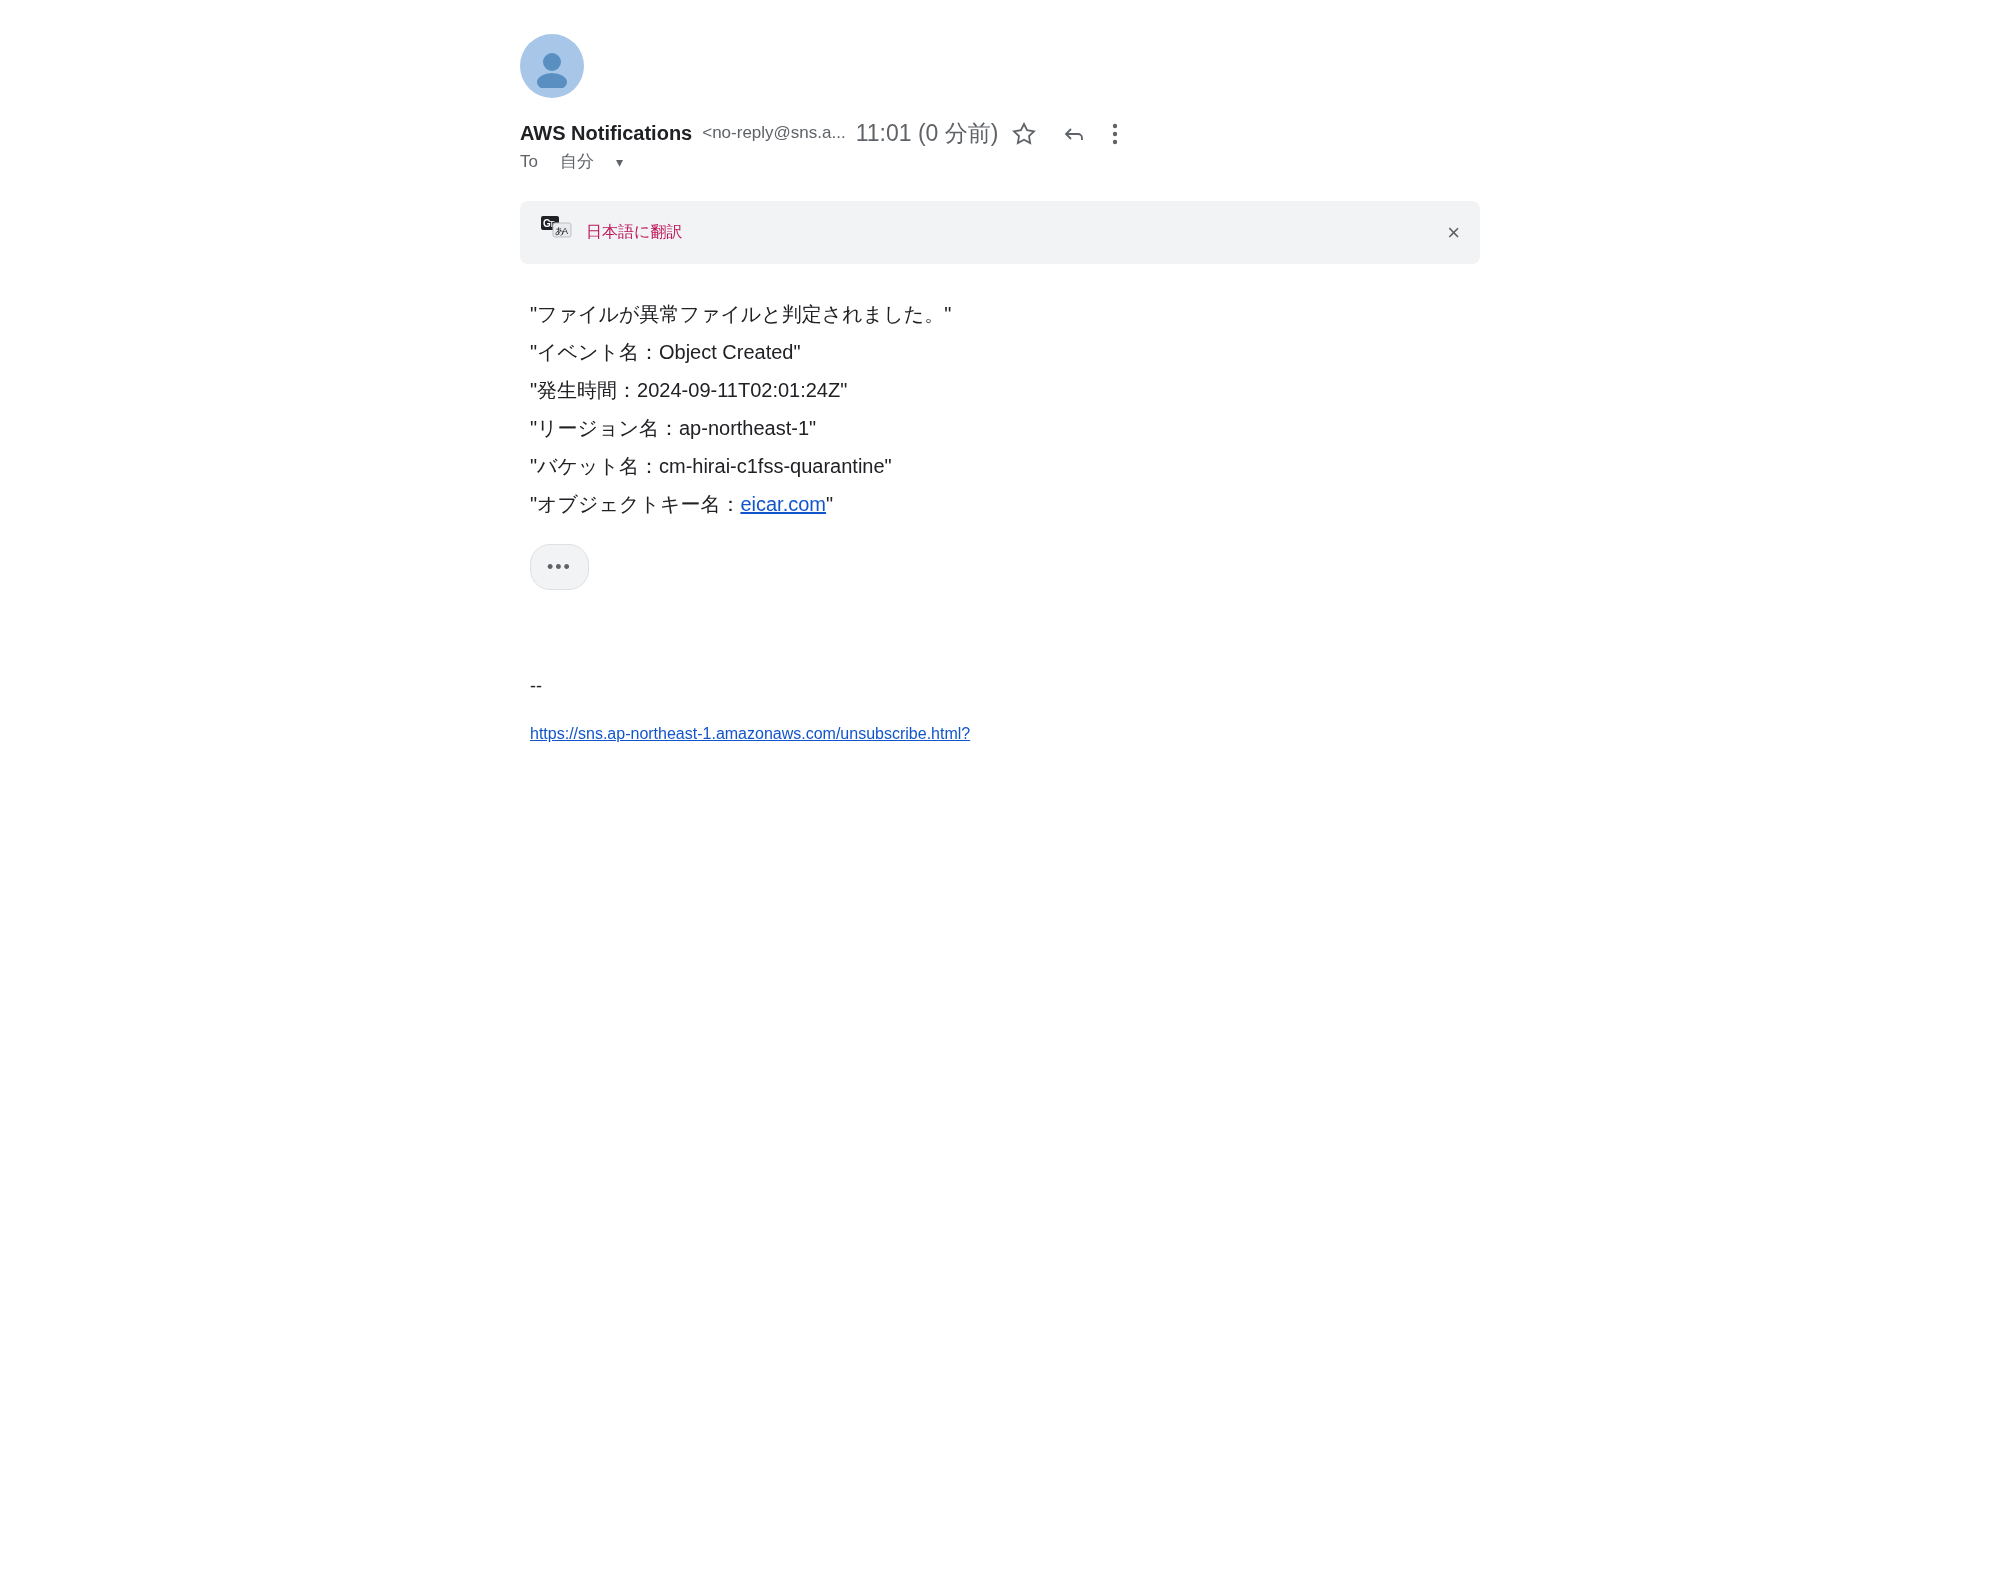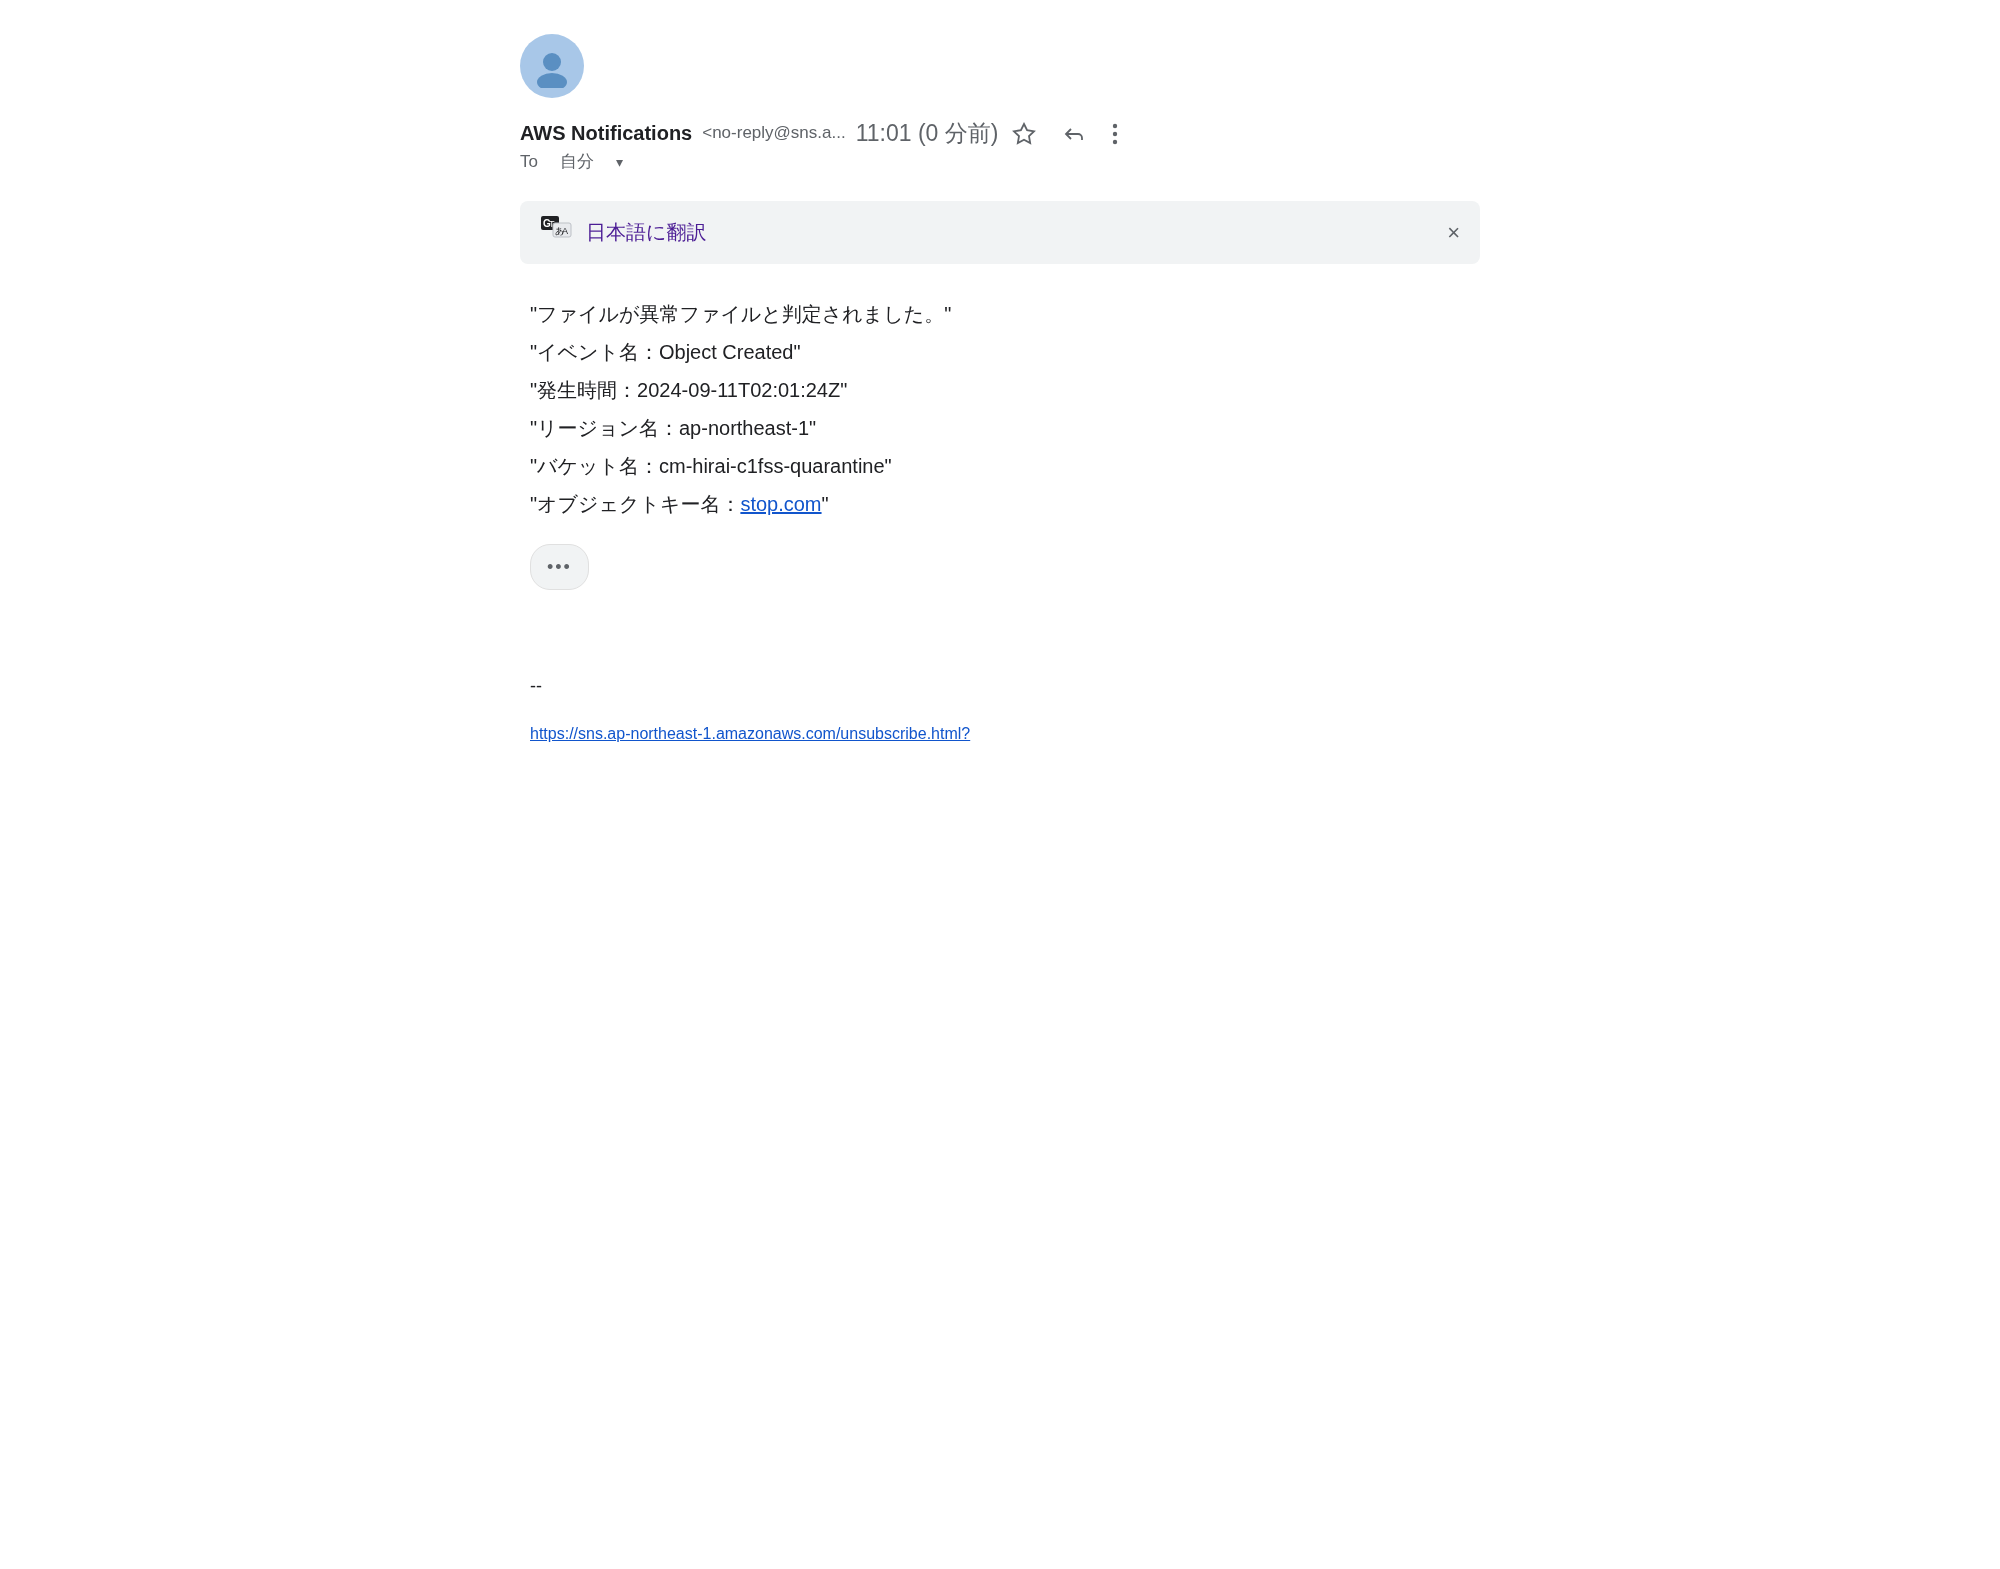--- a/index.html
+++ b/index.html
@@ -125,22 +125,22 @@
       align-items: center;
       gap: 14px;
     }
 
     .translate-icon {
       font-size: 26px;
       color: #202124;
     }
 
     .translate-text {
-      color: #4c1d95;
-      font-size: 20px;
+      color: #be185d;
+      font-size: 16px;
       font-weight: 500;
       cursor: pointer;
     }
 
     .translate-close {
       font-size: 22px;
       color: #5f6368;
       cursor: pointer;
       background: none;
       border: none;
@@ -275,21 +275,21 @@
   <p class="body-line">
     <span>"発生時間：2024-09-11T02:01:24Z"</span>
   </p>
   <p class="body-line">
     <span>"リージョン名：ap-northeast-1"</span>
   </p>
   <p class="body-line">
     <span>"バケット名：cm-hirai-c1fss-quarantine"</span>
   </p>
   <p class="body-line">
-    <span>"オブジェクトキー名：</span><a class="body-link">stop.com</a><span>"</span>
+    <span>"オブジェクトキー名：</span><a class="body-link">eicar.com</a><span>"</span>
   </p>
 
   <div class="ellipsis-btn">
     <span>•••</span>
   </div>
 
   <div class="divider-line">--</div>
 
   <a class="unsubscribe-link">https://sns.ap-northeast-1.amazonaws.com/unsubscribe.html?</a>
 </div>

